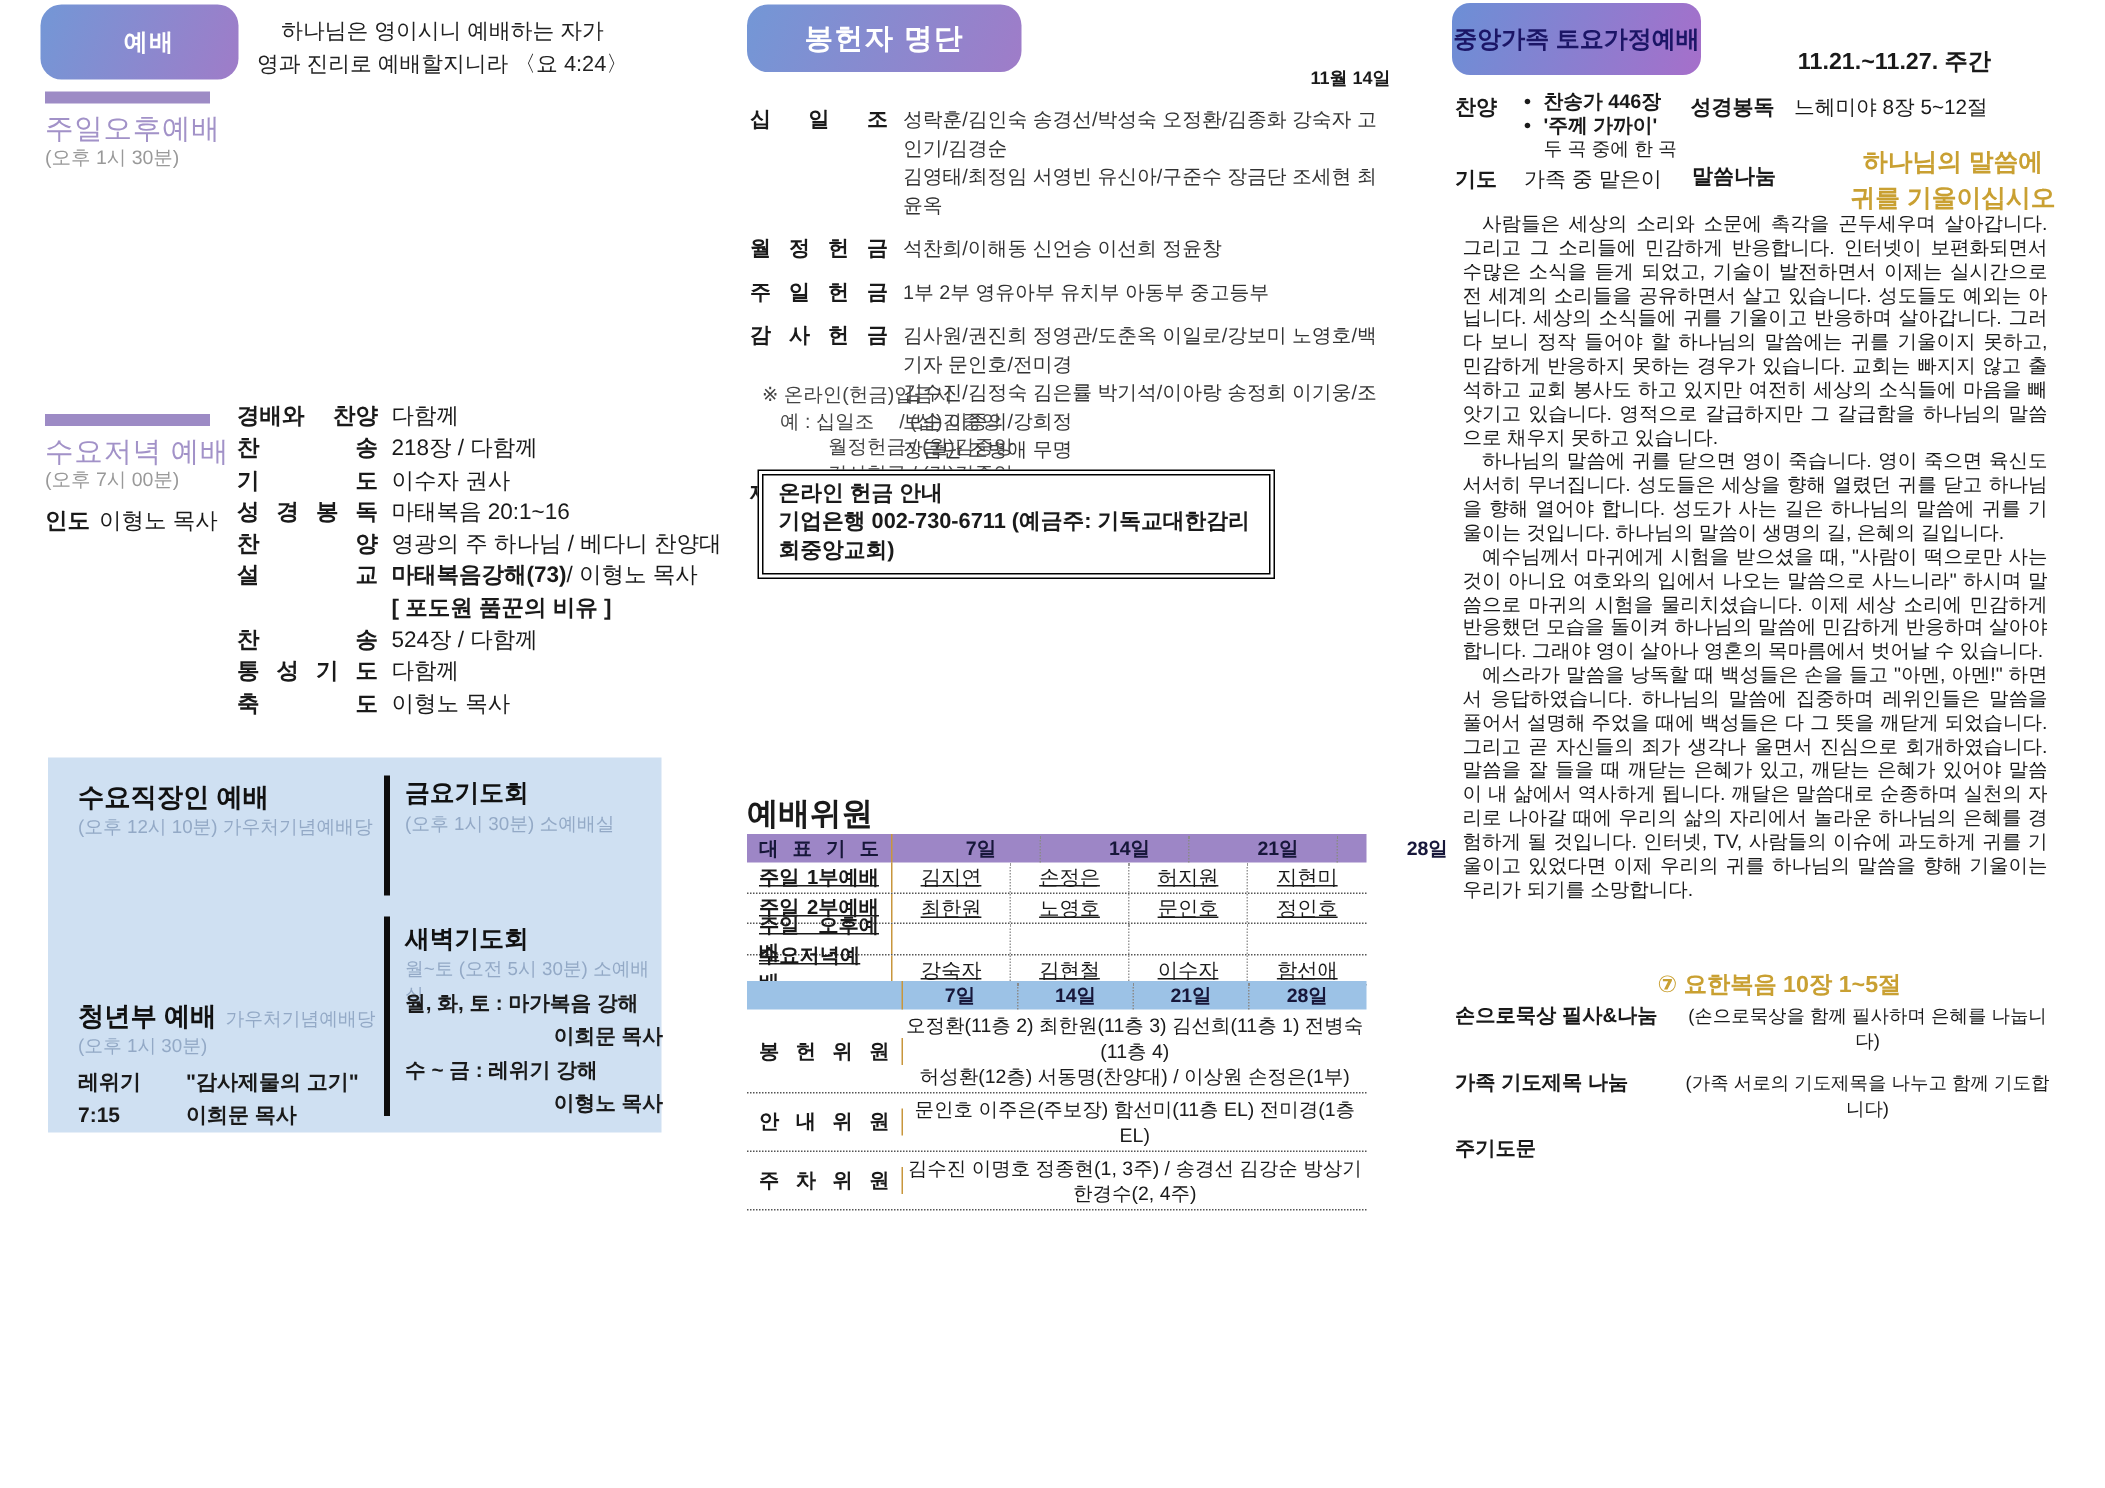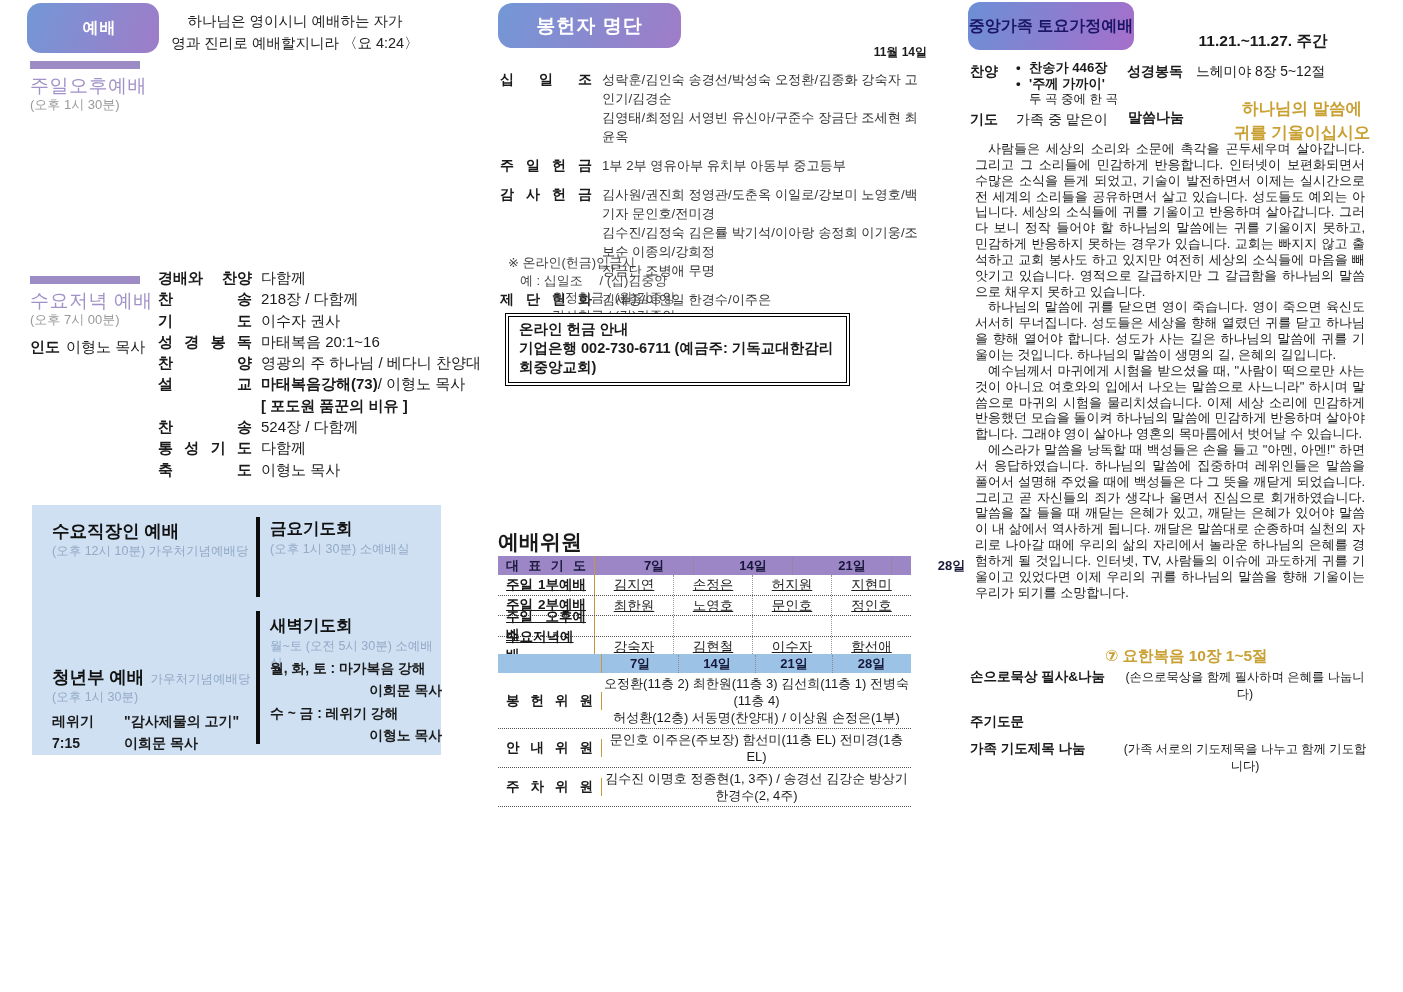--- a/index.html
+++ b/index.html
@@ -238,20 +238,27 @@
 
       <div class="off-row">
         <span class="off-label">십 일 조</span>
         <div class="off-lines">
 
         <div class="off-line">성락훈/김인숙 송경선/박성숙 오정환/김종화 강숙자 고인기/김경순</div>
           <div class="off-line">김영태/최정임 서영빈 유신아/구준수 장금단 조세현 최윤옥</div>
         </div>
       </div>
 
+      <div class="off-row">
+        <span class="off-label">월 정 헌 금</span>
+        <div class="off-lines">
+
+        <div class="off-line">석찬희/이해동 신언승 이선희 정윤창</div>
+        </div>
+      </div>
 
       <div class="off-row">
         <span class="off-label">주 일 헌 금</span>
         <div class="off-lines">
 
         <div class="off-line">1부 2부 영유아부 유치부 아동부 중고등부</div>
         </div>
       </div>
 
       <div class="off-row">
@@ -424,23 +431,23 @@
   <div class="abs" id="gold-scripture">⑦ 요한복음 10장 1~5절</div>
 
   <div class="abs" id="footer">
 
       <div class="f-item">
         <span class="f-label">손으로묵상 필사&amp;나눔</span>
         <span class="f-desc">(손으로묵상을 함께 필사하며 은혜를 나눕니다)</span>
       </div>
 
       <div class="f-item">
+        <span class="f-label">가족 기도제목 나눔</span>
+        <span class="f-desc">(가족 서로의 기도제목을 나누고 함께 기도합니다)</span>
+      </div>
+
+      <div class="f-item">
         <span class="f-label">주기도문</span>
         <span class="f-desc"></span>
       </div>
-
-      <div class="f-item">
-        <span class="f-label">가족 기도제목 나눔</span>
-        <span class="f-desc">(가족 서로의 기도제목을 나누고 함께 기도합니다)</span>
-      </div>
     </div>
 
 </div>
 
 </body></html>

